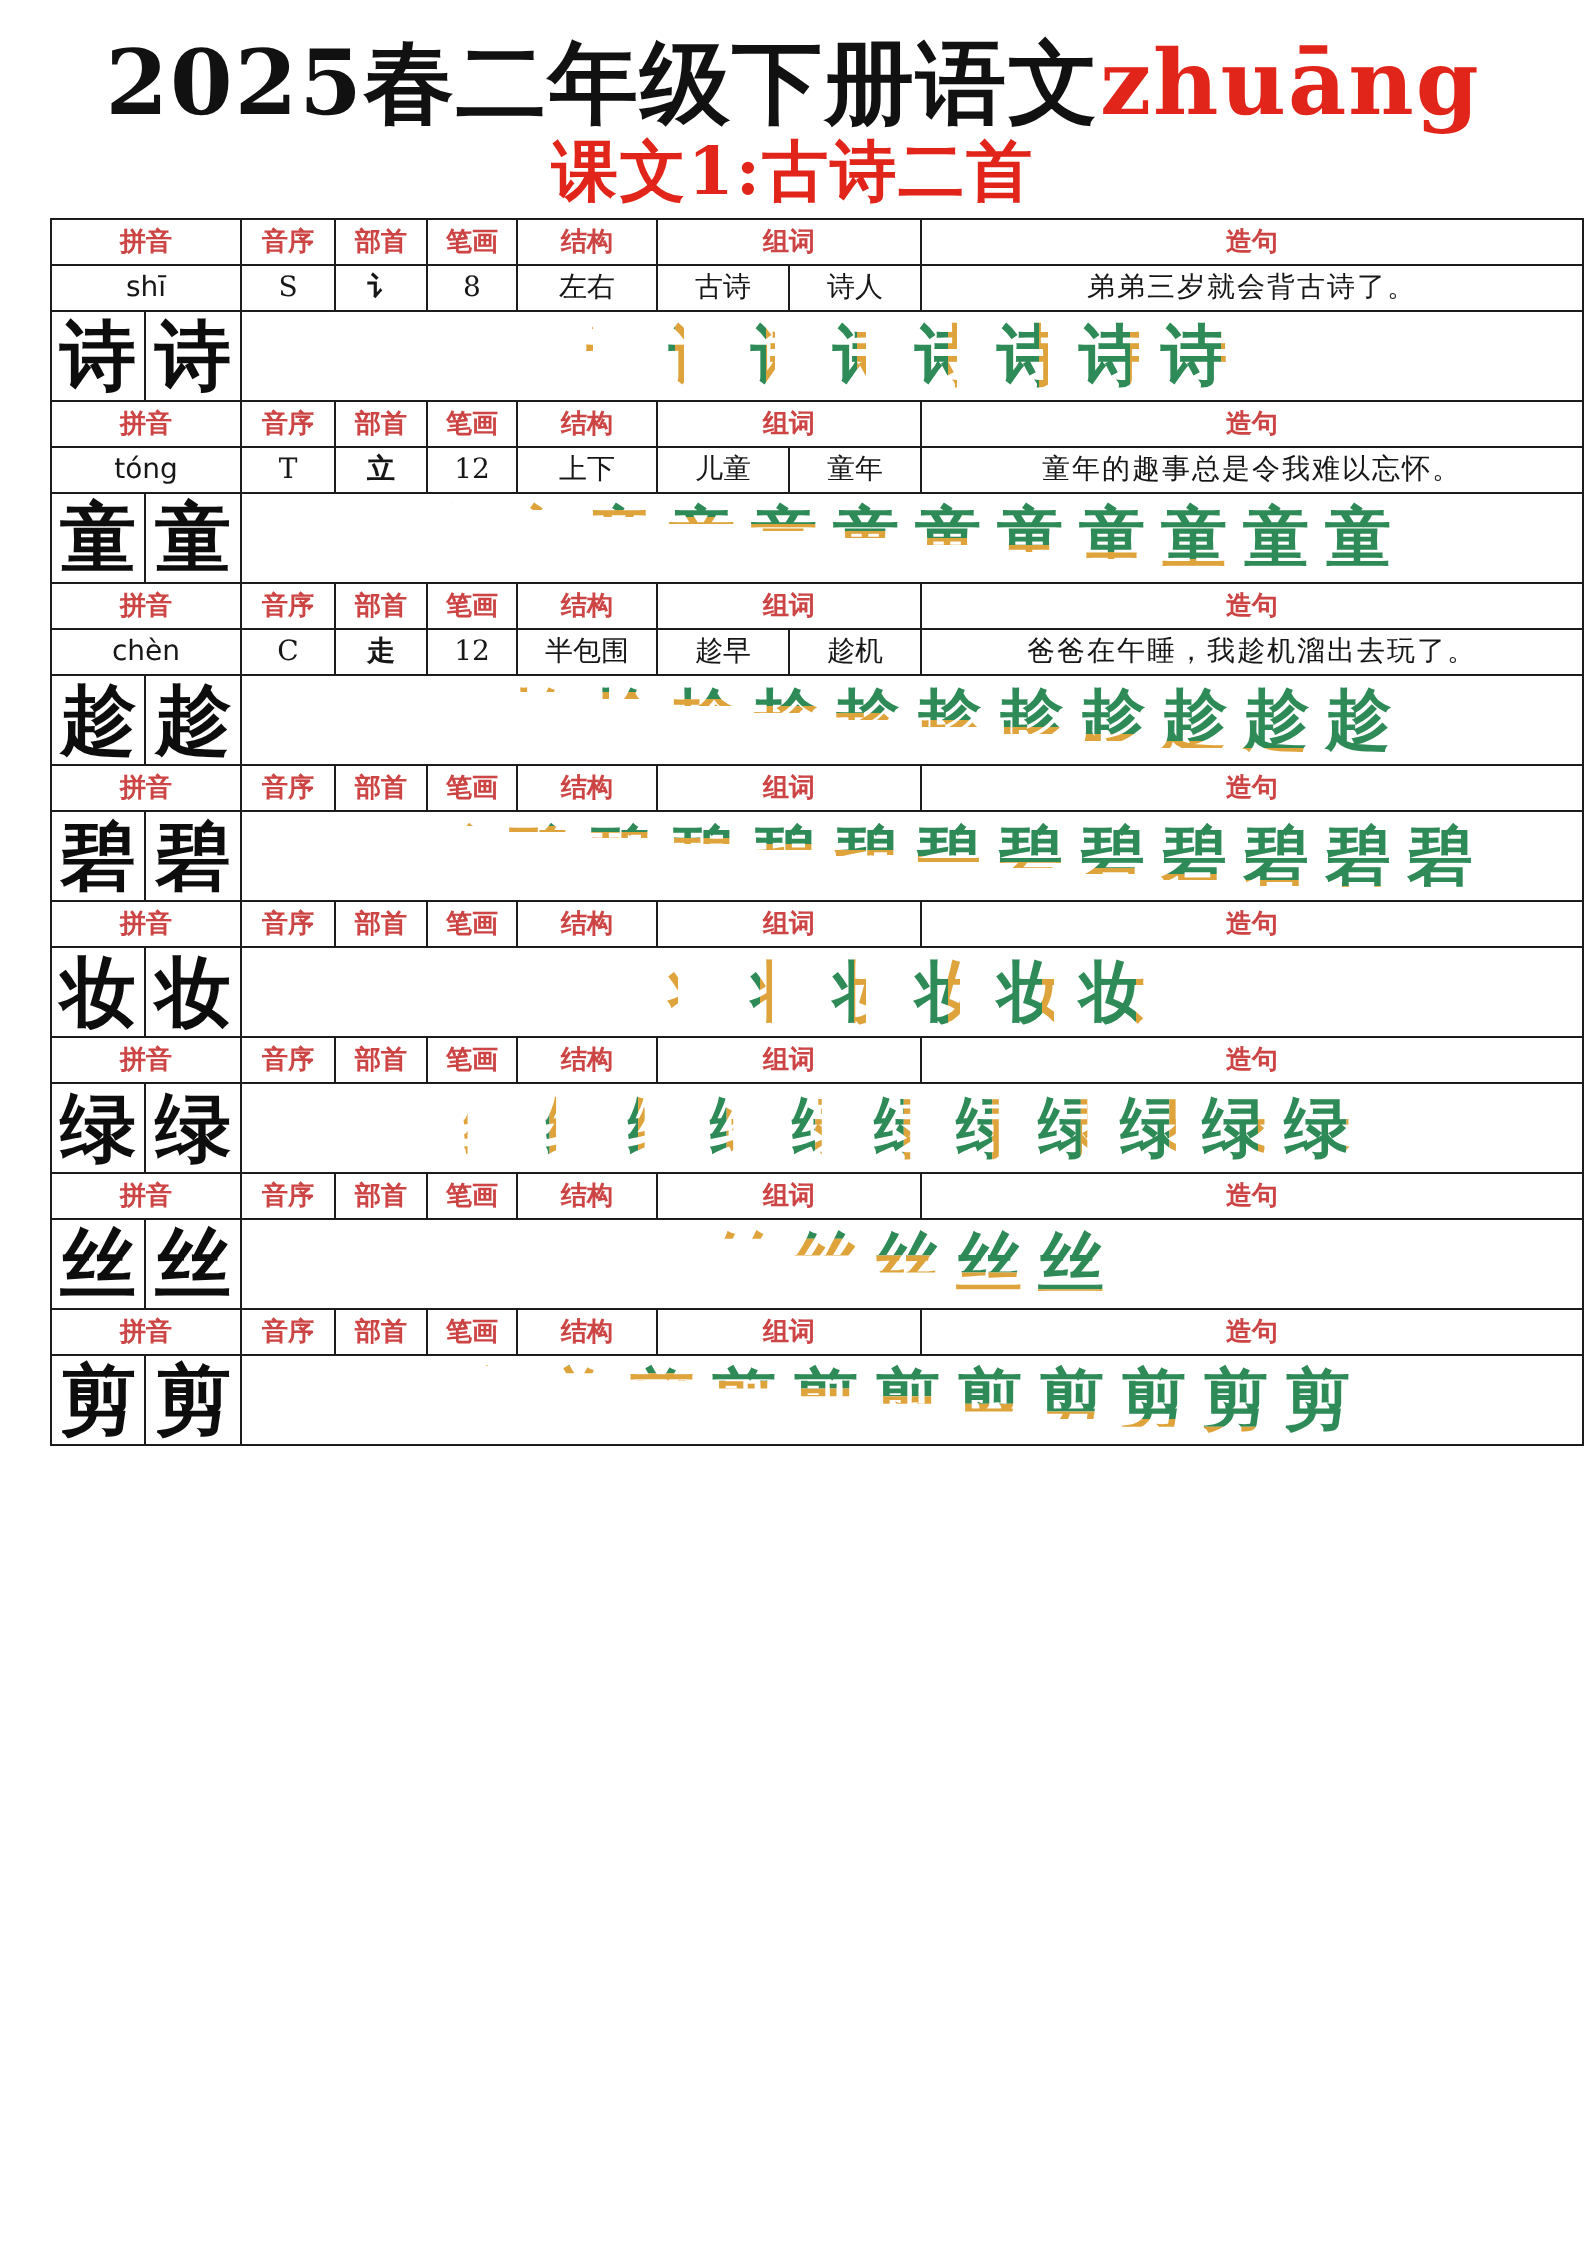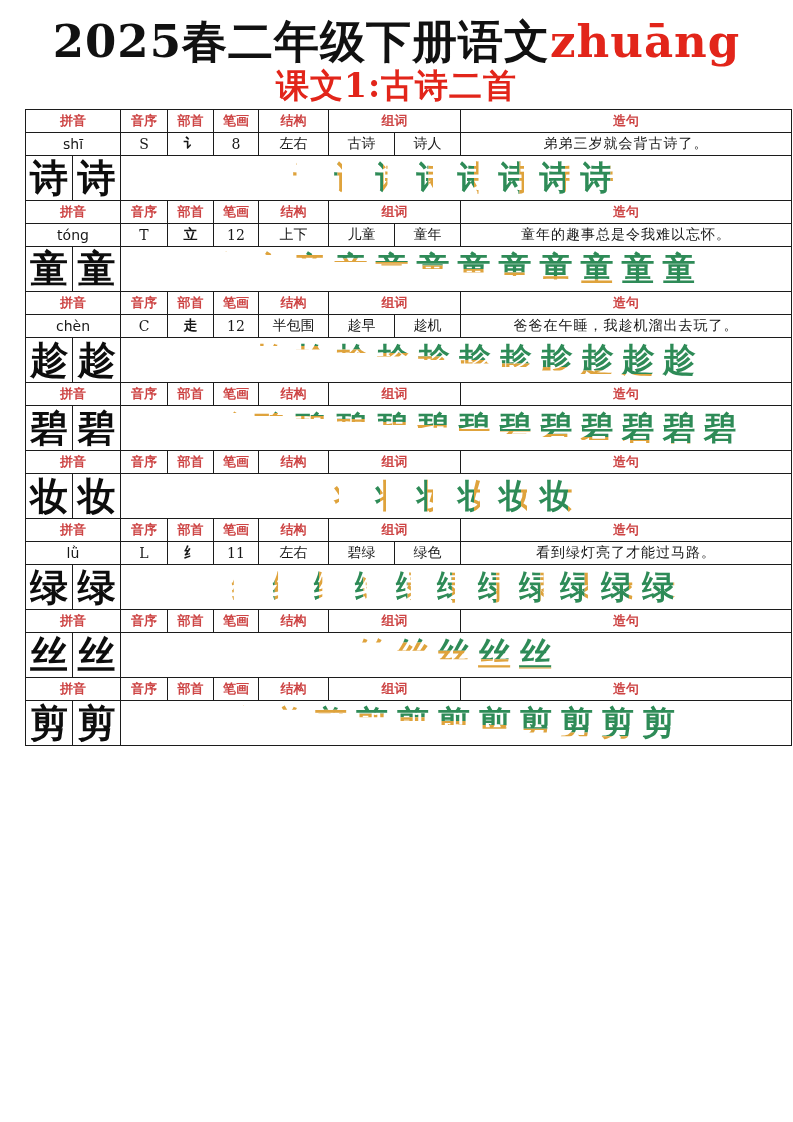--- a/index.html
+++ b/index.html
@@ -326,30 +326,20 @@
     <tbody>
       <tr class="head">
         <th colspan="2">拼音</th>
         <th>音序</th>
         <th>部首</th>
         <th>笔画</th>
         <th>结构</th>
         <th colspan="2">组词</th>
         <th>造句</th>
       </tr>
-      <tr class="data">
-        <td colspan="2" class="pinyin">lǜ</td>
-        <td>L</td>
-        <td class="radical">纟</td>
-        <td>11</td>
-        <td>左右</td>
-        <td>碧绿</td>
-        <td>绿色</td>
-        <td class="sentence">看到绿灯亮了才能过马路。</td>
-      </tr>
       <tr class="strokerow">
         <td class="bigchar">绿</td>
         <td class="bigchar">绿</td>
         <td colspan="7" class="strip"><span class="step"><span style="color: rgb(46, 139, 87); clip-path: inset(0px 100% 0px 0px);">绿</span><span style="color: rgb(223, 163, 60); clip-path: inset(0px 90.9% 0px 0%);">绿</span></span><span class="step"><span style="color: rgb(46, 139, 87); clip-path: inset(0px 90.9% 0px 0px);">绿</span><span style="color: rgb(223, 163, 60); clip-path: inset(0px 81.8% 0px 9.1%);">绿</span></span><span class="step"><span style="color: rgb(46, 139, 87); clip-path: inset(0px 81.8% 0px 0px);">绿</span><span style="color: rgb(223, 163, 60); clip-path: inset(0px 72.7% 0px 18.2%);">绿</span></span><span class="step"><span style="color: rgb(46, 139, 87); clip-path: inset(0px 72.7% 0px 0px);">绿</span><span style="color: rgb(223, 163, 60); clip-path: inset(0px 63.6% 0px 27.3%);">绿</span></span><span class="step"><span style="color: rgb(46, 139, 87); clip-path: inset(0px 63.6% 0px 0px);">绿</span><span style="color: rgb(223, 163, 60); clip-path: inset(0px 54.5% 0px 36.4%);">绿</span></span><span class="step"><span style="color: rgb(46, 139, 87); clip-path: inset(0px 54.5% 0px 0px);">绿</span><span style="color: rgb(223, 163, 60); clip-path: inset(0px 45.5%);">绿</span></span><span class="step"><span style="color: rgb(46, 139, 87); clip-path: inset(0px 45.5% 0px 0px);">绿</span><span style="color: rgb(223, 163, 60); clip-path: inset(0px 36.4% 0px 54.5%);">绿</span></span><span class="step"><span style="color: rgb(46, 139, 87); clip-path: inset(0px 36.4% 0px 0px);">绿</span><span style="color: rgb(223, 163, 60); clip-path: inset(0px 27.3% 0px 63.6%);">绿</span></span><span class="step"><span style="color: rgb(46, 139, 87); clip-path: inset(0px 27.3% 0px 0px);">绿</span><span style="color: rgb(223, 163, 60); clip-path: inset(0px 18.2% 0px 72.7%);">绿</span></span><span class="step"><span style="color: rgb(46, 139, 87); clip-path: inset(0px 18.2% 0px 0px);">绿</span><span style="color: rgb(223, 163, 60); clip-path: inset(0px 9.1% 0px 81.8%);">绿</span></span><span class="step"><span style="color: rgb(46, 139, 87); clip-path: inset(0px 9.1% 0px 0px);">绿</span><span style="color: rgb(223, 163, 60); clip-path: inset(0px 0% 0px 90.9%);">绿</span></span></td>
       </tr>
     </tbody>
   </table>
 
   <table class="section">
     <colgroup>

